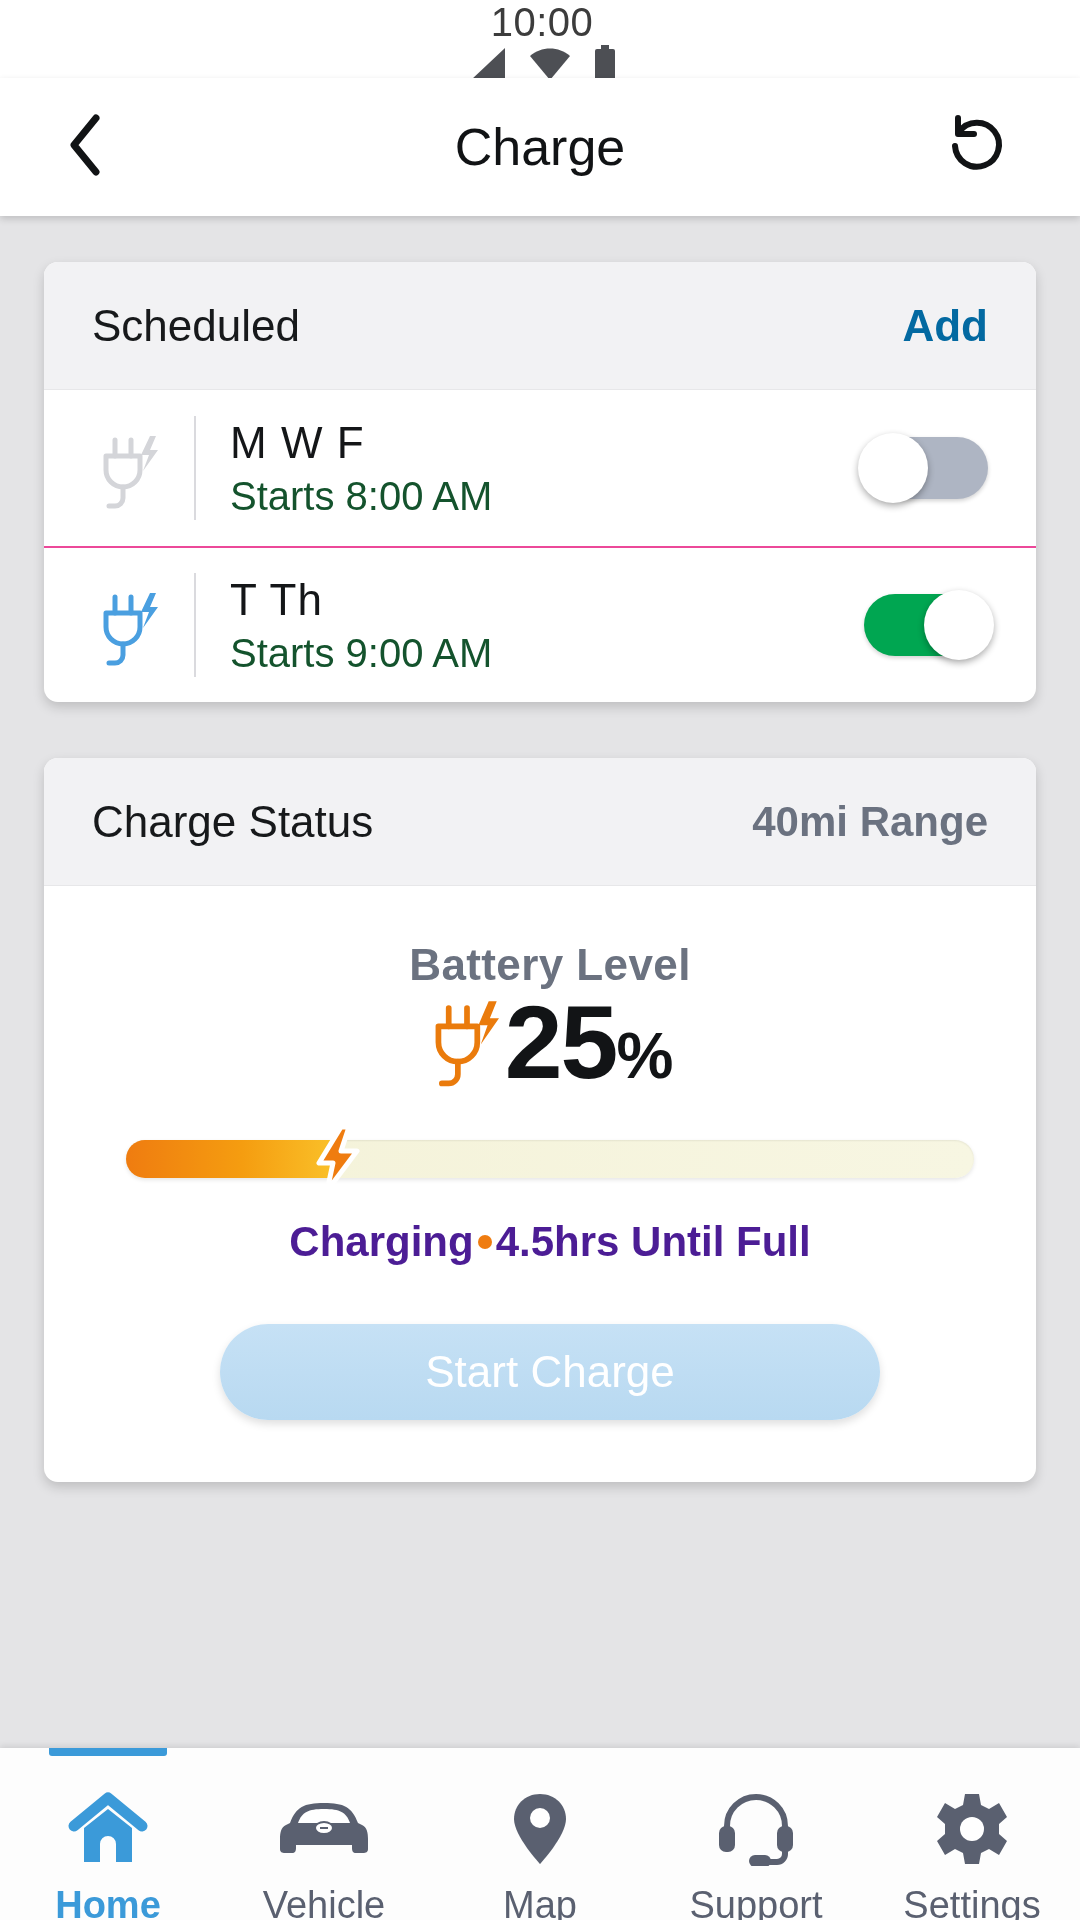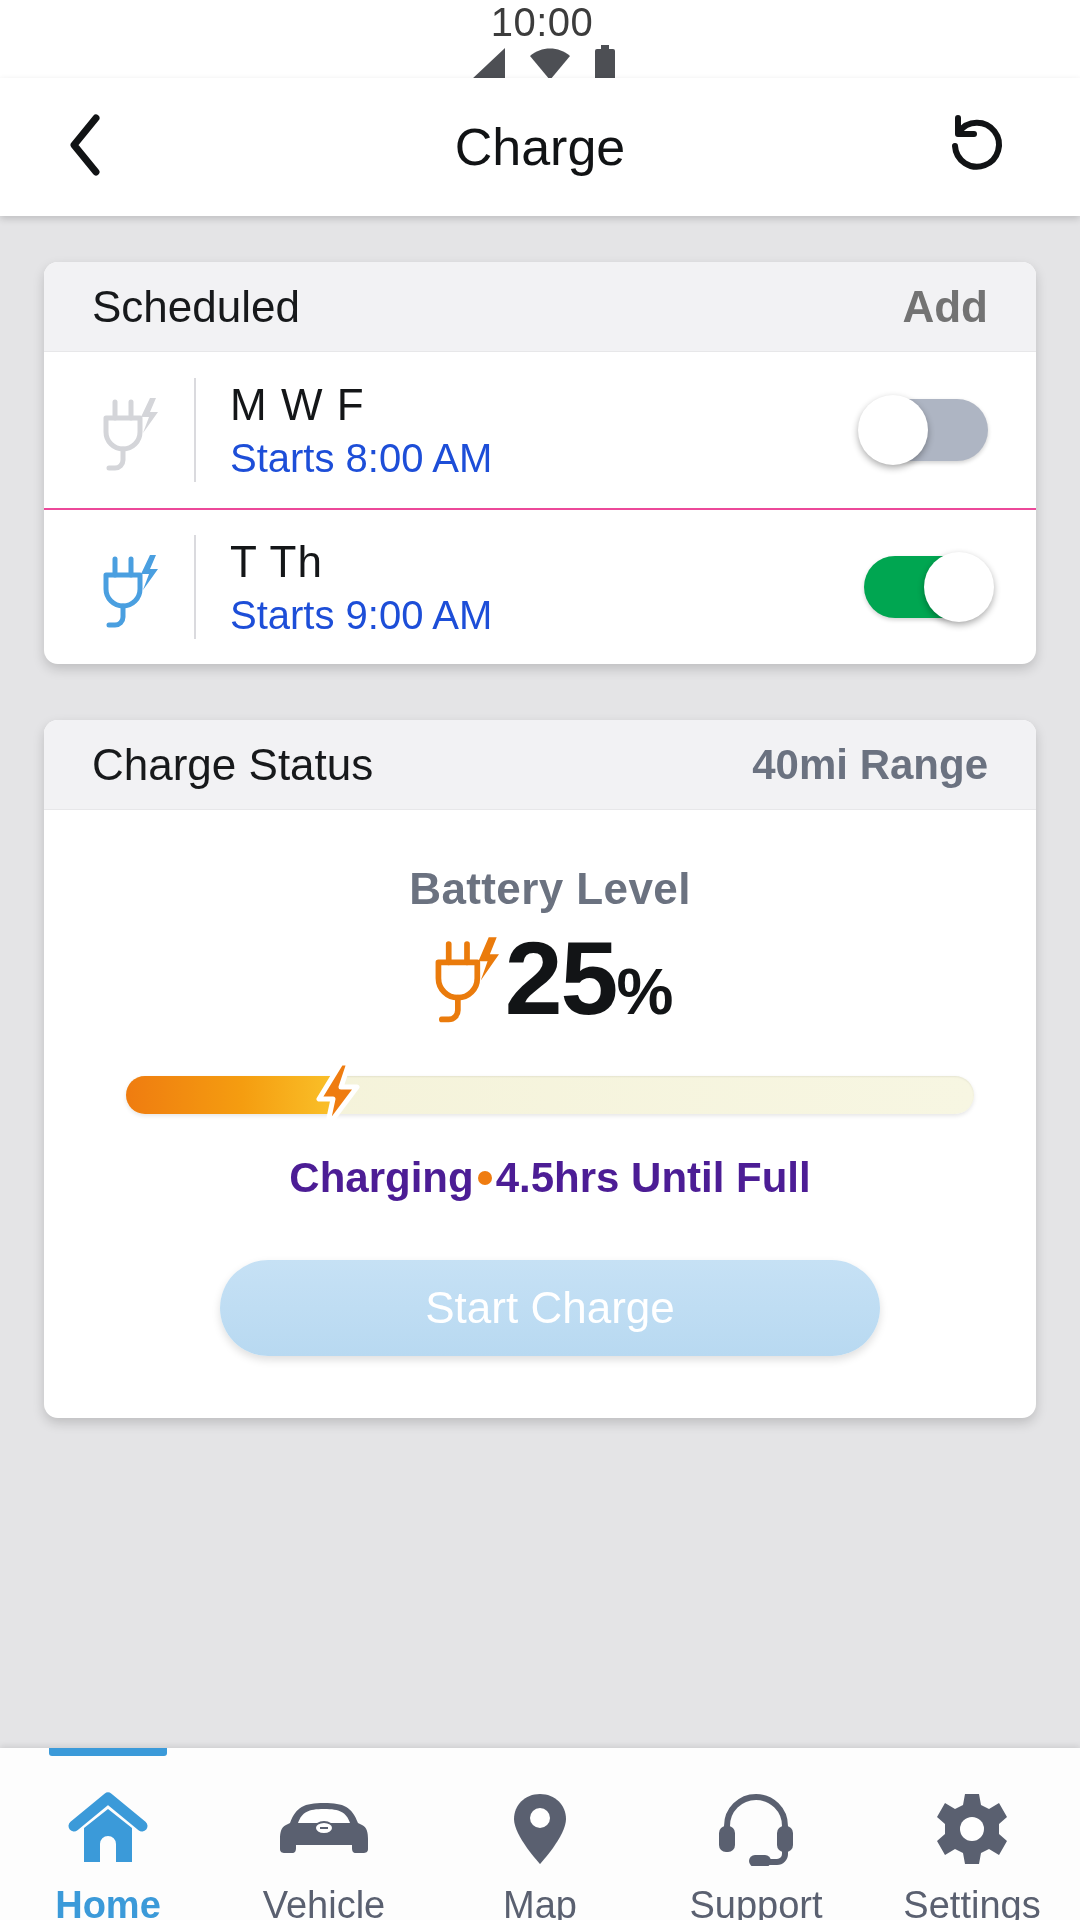--- a/index.html
+++ b/index.html
@@ -41,41 +41,41 @@
   .card{
     background:#ffffff;
     border-radius:14px;
     box-shadow:0 5px 12px rgba(0,0,0,0.17);
     overflow:hidden;
   }
   .card + .card{ margin-top:56px; }
 
   .card-head{
     background:#f2f2f4;
-    height:90px;
+    height:128px;
     display:flex; align-items:center; justify-content:space-between;
     padding:12px 48px;
     border-bottom:1px solid #e7e7e9;
   }
   .card-head-title{ font-size:44px; color:#17191b; }
-  .card-head-action{ font-size:44px; color:#737373; font-weight:600; }
+  .card-head-action{ font-size:44px; color:#0369a1; font-weight:600; }
   .card-head-meta{ font-size:42px; color:#6b7280; font-weight:700; }
 
   
   .sched-row{
     display:flex; align-items:center;
     height:156px;
     padding:0 48px 0 54px;
   }
   .sched-row + .sched-row{ border-top:2px solid #ec4899; }
   .sched-icon{ width:78px; display:flex; align-items:center; justify-content:flex-start; }
   .sched-sep{ width:2px; height:104px; background:#dadade; margin:0 34px 0 18px; }
   .sched-text{ flex:1; display:flex; flex-direction:column; justify-content:space-between; gap:6px;}
   .sched-days{ font-size:44px; color:#141618; letter-spacing:1px;}
-  .sched-time{ font-size:40px; color:#1d4ed8; }
+  .sched-time{ font-size:40px; color:#14532d; }
 
   .toggle{
     width:124px; height:62px; border-radius:34px;
     position:relative; flex-shrink:0;
     box-shadow:0 2px 4px rgba(0,0,0,0.18);
   }
   .toggle.off{ background:#aeb5c3; }
   .toggle.on{ background:#00a651; }
   .toggle .knob{
     position:absolute; top:-4px; width:70px; height:70px;
@@ -86,21 +86,21 @@
   .toggle.on .knob{ right:-6px; }
 
   
   .status-body{ padding:54px 48px 62px 68px; }
   .battery-label{
     text-align:center; font-size:44px; color:#6b7280; font-weight:700;
     letter-spacing:0.4px;
   }
   .battery-row{
     display:flex; align-items:center; justify-content:center;
-    margin-top:12px;
+    
   }
   .battery-pct{
     font-size:104px; font-weight:700; color:#121416; letter-spacing:-2px;
     line-height:1; display:flex; align-items:baseline;
   }
   .battery-pct .sym{ font-size:64px; font-weight:700; }
 
   .progress-wrap{ margin:40px 14px 0 14px; position:relative; height:50px; }
   .progress-track{
     position:absolute; top:6px; left:0; right:0; height:38px;

